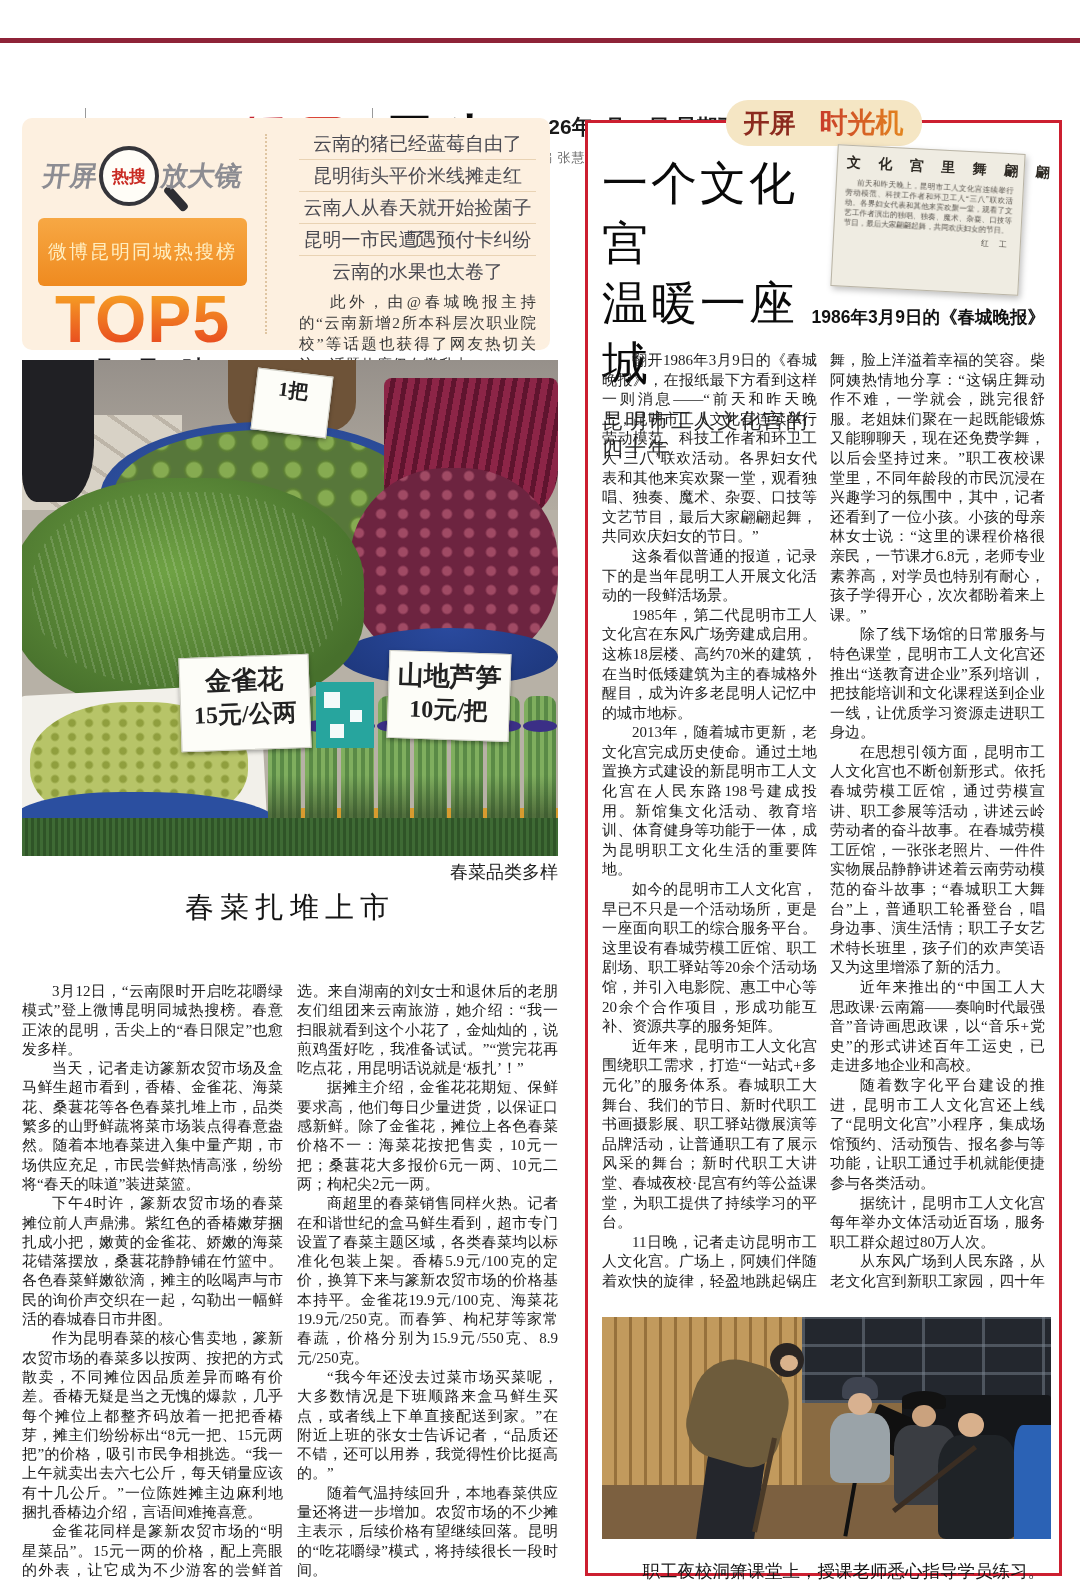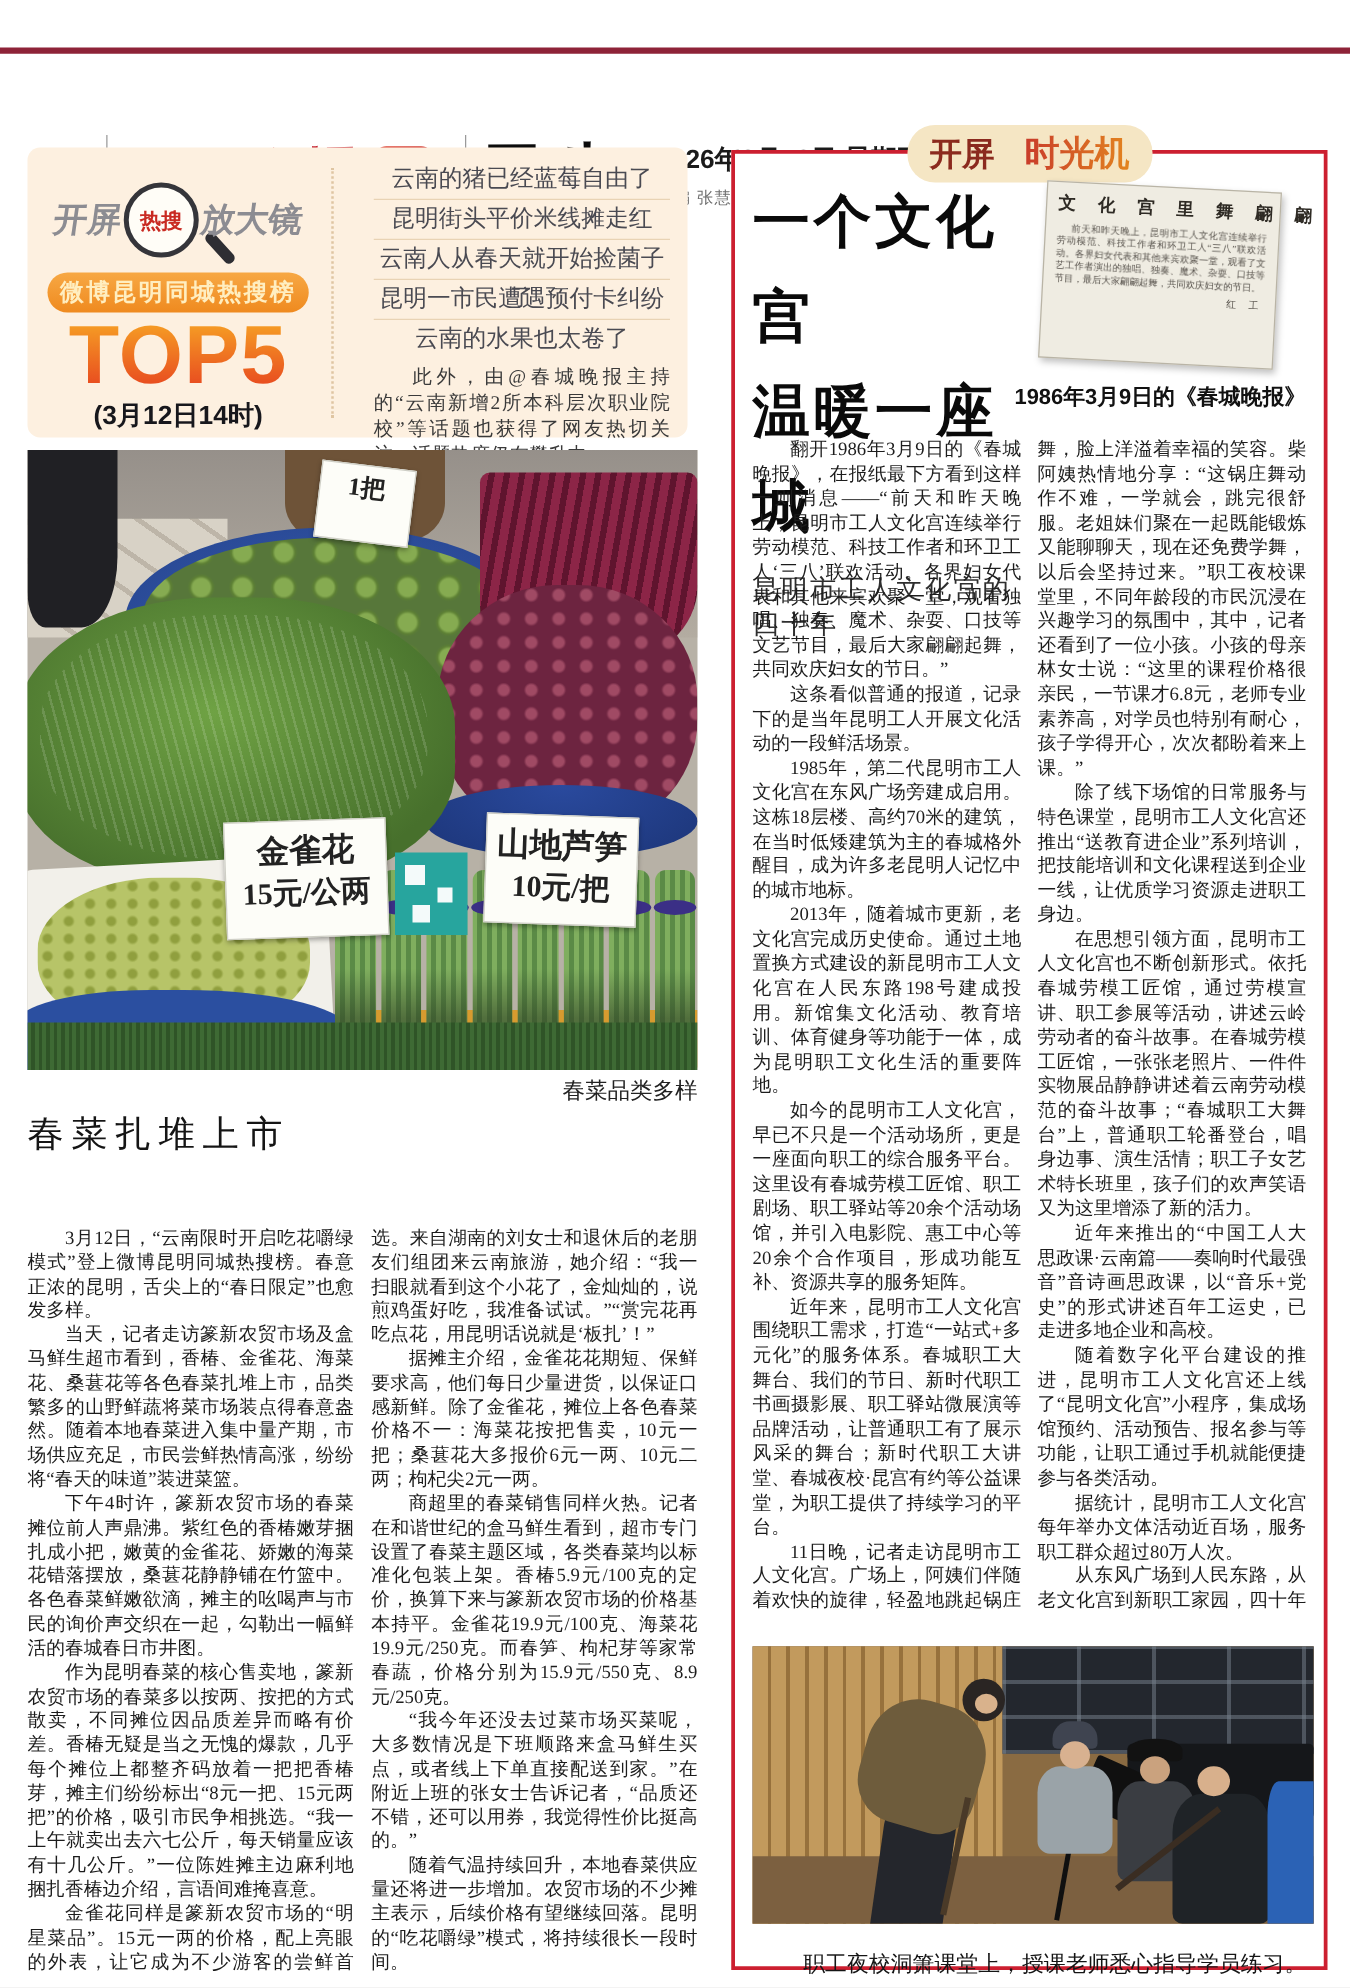--- a/index.html
+++ b/index.html
@@ -27,22 +27,22 @@
   .hb-left{width:225px;display:flex;flex-direction:column;align-items:center;justify-content:flex-start;padding-top:18px;}
   .hb-logo{display:flex;align-items:center;position:relative;height:64px;}
   .hb-kp,.hb-fdj{font-family:"Liberation Sans",sans-serif;font-weight:900;font-size:27px;color:#8c8c92;
           transform:skewX(-8deg);}
   .hb-lens{width:52px;height:52px;border:4px solid #35353a;border-radius:50%;background:#fffdf7;margin:0 2px;
            display:flex;align-items:center;justify-content:center;position:relative;z-index:2;}
   .hb-lens span{color:#c92a22;font-weight:900;font-size:17px;font-family:"Liberation Sans",sans-serif;}
   .hb-handle{position:absolute;left:118px;top:48px;width:30px;height:9px;background:#2e2e33;border-radius:4px;
              transform:rotate(48deg);}
   .hb-ribbon{margin-top:12px;background:linear-gradient(180deg,#f7a844,#ef8a1f);color:#ffeec0;
-             font-family:"Liberation Sans",sans-serif;font-weight:bold;font-size:19px;letter-spacing:2px;
-             padding:3px 10px;border-radius:16px;}
+             font-family:"Liberation Sans",sans-serif;font-weight:normal;font-size:19px;letter-spacing:2px;
+             padding:21px 10px;border-radius:6px;}
   .hb-top5{font-family:"Liberation Sans",sans-serif;font-weight:900;font-size:66px;line-height:66px;
            background:linear-gradient(180deg,#f8ab25,#e6401f);-webkit-background-clip:text;background-clip:text;
            color:transparent;letter-spacing:1px;}
   .hb-time{font-family:"Liberation Sans",sans-serif;font-weight:bold;font-size:21px;color:#17171c;margin-top:2px;}
   .hb-div{width:0;border-left:2px dotted #dfc5a2;margin:6px 10px;}
   .hb-right{flex:1;display:flex;flex-direction:column;padding:0 6px;margin-left:16px;}
   .hot-item{height:31px;line-height:31px;text-align:center;font-family:"Liberation Sans",sans-serif;
             font-size:19px;color:#4a4a52;border-bottom:1px solid #e9d3b4;}
   .hb-right .plist div:last-child{border-bottom:none;}
   .hb-note{margin:4px 0 0 0;font-size:15.5px;line-height:21px;color:#3a3a3a;text-indent:2em;text-align:justify;
@@ -92,41 +92,41 @@
   .vp-sign2{left:366px;top:292px;width:120px;height:80px;transform:rotate(2deg);padding-top:6px;}
   .vp-sign3{left:232px;top:12px;width:74px;height:56px;transform:rotate(7deg);padding-top:4px;}
   .vp-sign3 .p{font-size:20px;}
   .vp-qr{left:294px;top:322px;width:58px;height:66px;background:#27a59e;
          background-image:linear-gradient(0deg,rgba(255,255,255,.95) 0 0),linear-gradient(0deg,rgba(255,255,255,.95) 0 0),linear-gradient(0deg,rgba(255,255,255,.95) 0 0);
          background-size:16px 16px,12px 12px,14px 14px;background-position:8px 10px,34px 28px,14px 42px;background-repeat:no-repeat;}
   .veg-caption{position:absolute;left:22px;top:860px;width:536px;text-align:right;
          font-family:"Liberation Sans",sans-serif;font-size:18px;color:#222;}
 
   
-  .kicker{position:absolute;left:22px;top:888px;width:536px;
+  .kicker{position:absolute;left:22px;top:888px;width:536px;text-align:center;
           font-family:"Liberation Sans",sans-serif;font-size:29px;color:#151515;letter-spacing:6px;}
   .lhead{position:absolute;left:6px;top:922px;width:568px;text-align:center;margin:0;
          font-family:"Liberation Sans",sans-serif;font-size:44px;font-weight:900;color:#0a0a0a;letter-spacing:1px;}
   .lbody{position:absolute;left:22px;top:982px;width:536px;height:602px;overflow:hidden;
          column-count:2;column-gap:14px;column-fill:auto;font-size:15px;line-height:19.3px;}
   .para{margin:0;text-indent:2em;text-align:justify;}
   .plist{display:contents;}
 
   
   .rbox{position:absolute;left:585px;top:120px;width:477px;height:1456px;border:3px solid #cc1f30;
         box-sizing:border-box;background:#fff;padding:16px 14px 8px 14px;}
   .badge{position:absolute;left:50%;top:-23px;transform:translateX(-50%);background:#f5e6c4;
          border-radius:22px;padding:4px 18px;display:flex;align-items:center;white-space:nowrap;}
   .badge .b1{font-family:"Liberation Sans",sans-serif;font-weight:900;font-size:26px;color:#8b2a1e;}
   .badge .b2{font-family:"Liberation Sans",sans-serif;font-weight:900;font-size:28px;
          background:linear-gradient(90deg,#c1272d,#e3851f);-webkit-background-clip:text;background-clip:text;color:transparent;padding-left:24px;}
   .rb-header{display:flex;height:208px;}
   .rb-hl{width:252px;}
-  .rhead{font-family:"Liberation Sans",sans-serif;font-size:46px;line-height:76px;font-weight:700;
-         color:#0a0a0a;letter-spacing:3px;}
+  .rhead{font-family:"Liberation Sans",sans-serif;font-size:46px;line-height:60px;font-weight:400;
+         color:#0a0a0a;letter-spacing:3px;margin-top:14px;}
   .rsub{font-family:"Liberation Sans",sans-serif;font-size:21px;color:#2e2e2e;letter-spacing:2px;margin-top:14px;}
   .rb-hr{flex:1;display:flex;flex-direction:column;align-items:center;}
   .clip{width:188px;height:142px;background:#efece2;border:1px solid #b9b4a6;box-shadow:2px 3px 6px rgba(0,0,0,.25);
         transform:rotate(3deg);margin-top:10px;padding:8px 9px;box-sizing:border-box;}
   .clip-title{font-size:14px;font-weight:bold;letter-spacing:7px;color:#2e2a24;text-align:center;white-space:nowrap;}
   .clip-body{font-size:7.5px;line-height:10px;color:#55504a;text-align:justify;margin-top:6px;
         filter:blur(.3px);text-indent:1.5em;}
   .clip-sign{font-size:8px;color:#55504a;text-align:right;margin-top:3px;letter-spacing:4px;}
   .clip-caption{font-family:"Liberation Sans",sans-serif;font-weight:bold;font-size:17.5px;color:#111;
         margin-top:14px;white-space:nowrap;}

